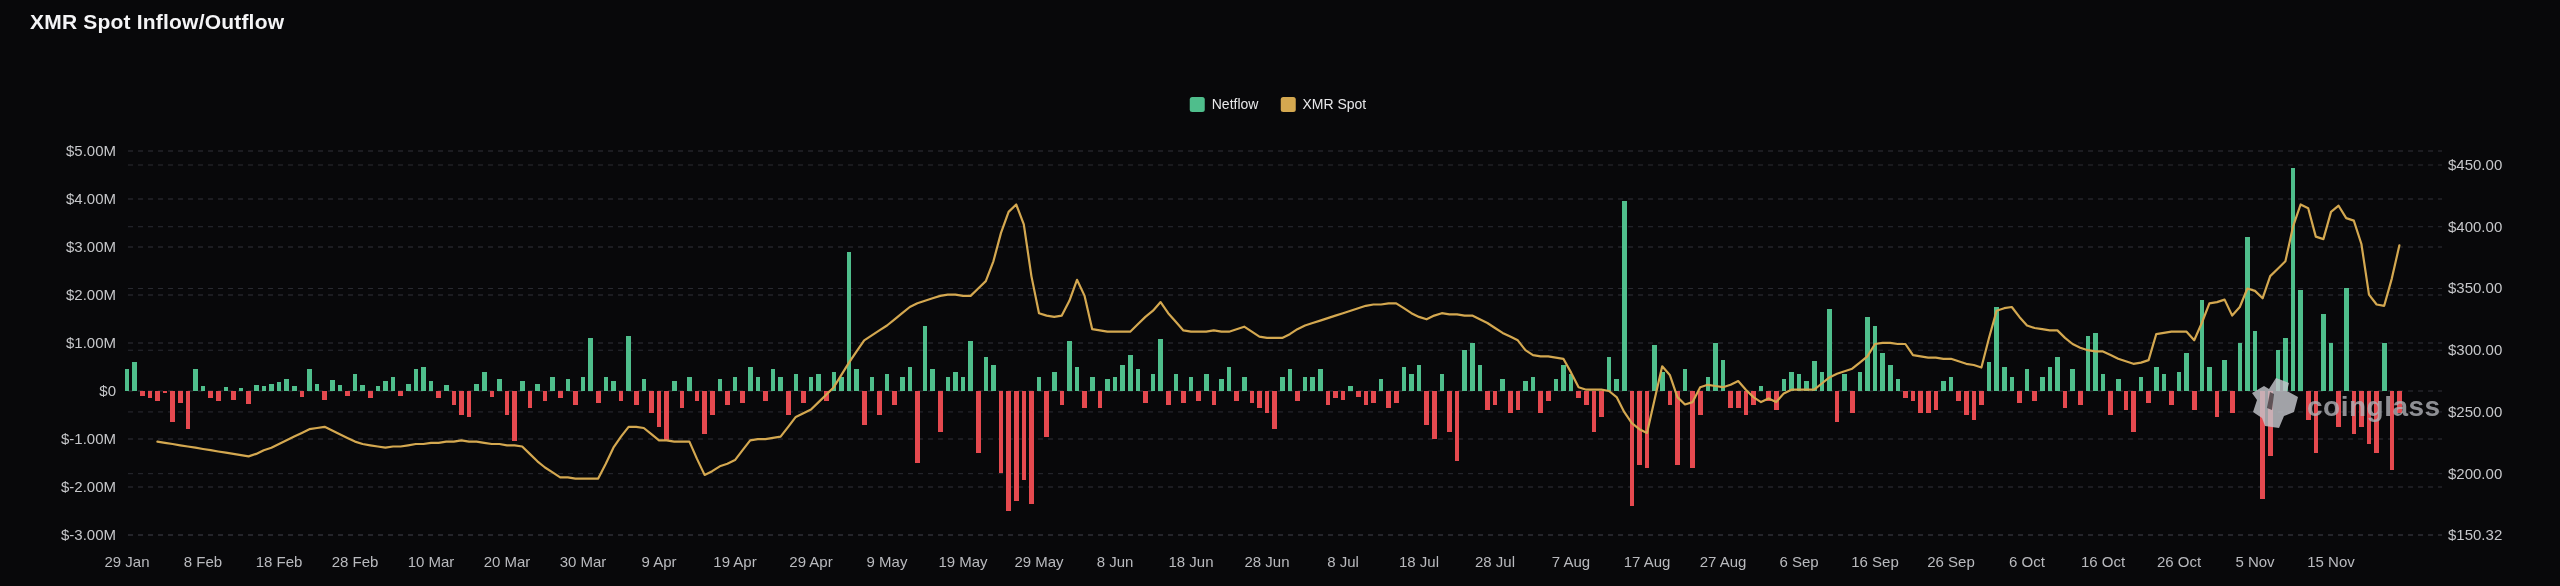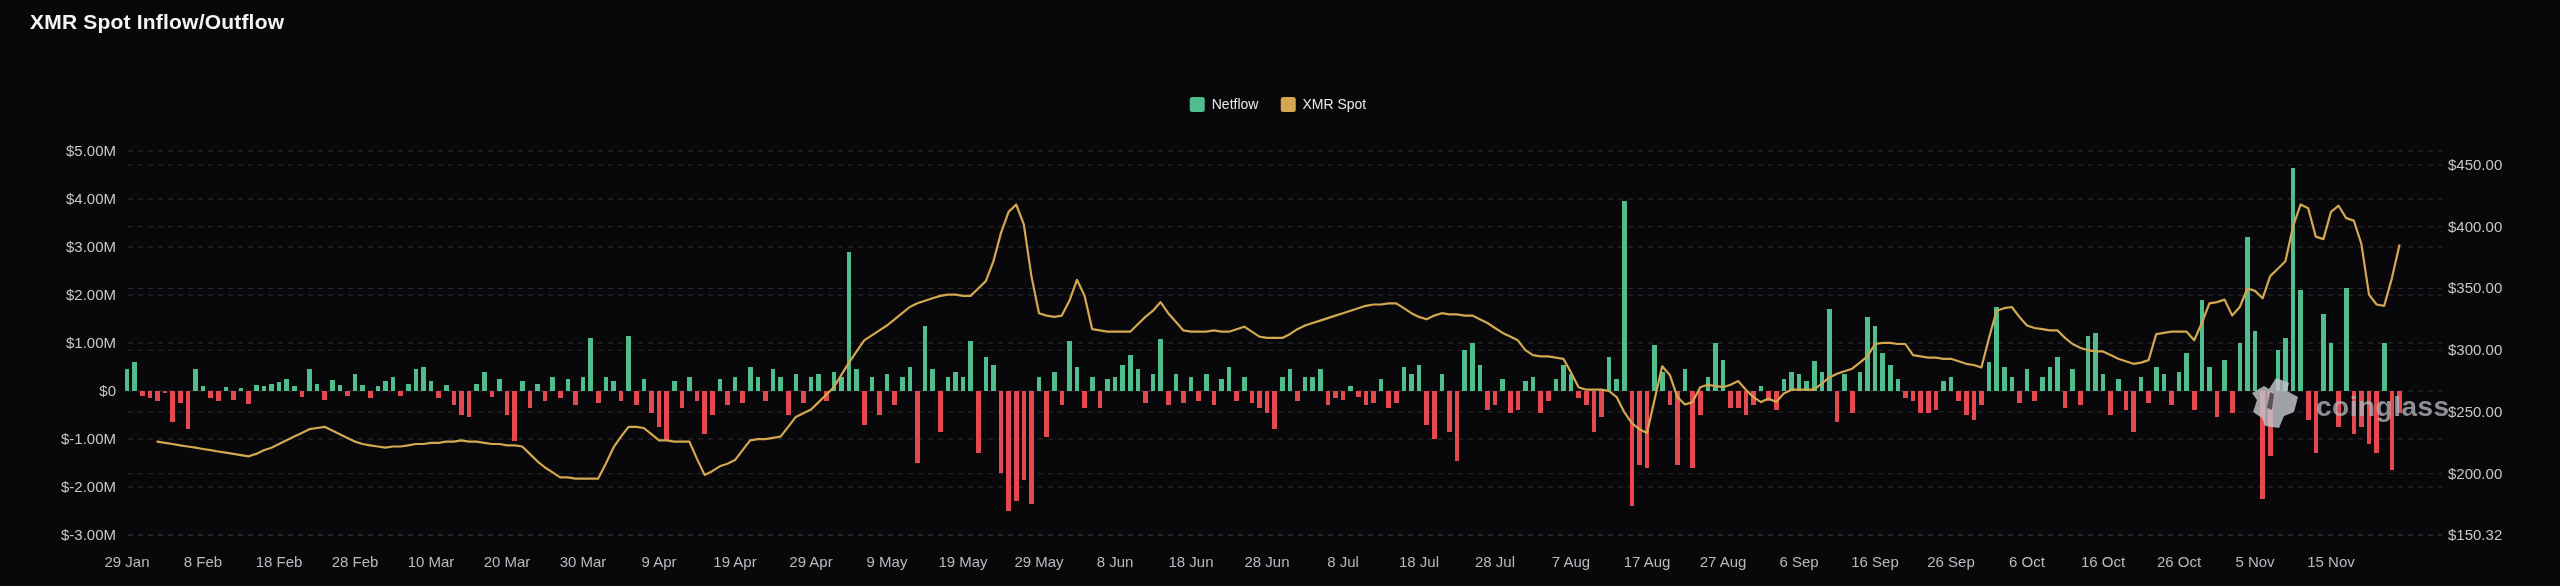--- a/index.html
+++ b/index.html
@@ -6,21 +6,21 @@
   body{width:2560px;height:586px;overflow:hidden;font-family:"Liberation Sans",sans-serif;-webkit-font-smoothing:antialiased;}
   #app{position:relative;width:2560px;height:418px;background:#08080a;padding-left:11px;}
   .page-title{position:absolute;left:30px;top:10px;font-size:21px;font-weight:700;color:#f4f4f6;letter-spacing:.2px;}
   .controls{position:absolute;right:0;top:0;height:70px;}
   .legend{position:absolute;top:96px;left:1278px;transform:translateX(-50%);display:flex;gap:22px;align-items:center;}
   .legend-item{display:flex;align-items:center;gap:7px;}
   .legend-swatch{width:15px;height:15px;border-radius:2.5px;}
   .legend-label{font-size:14px;color:#e8e8ea;}
   #chart{position:absolute;left:0;top:0;}
   #chart text{font-family:"Liberation Sans",sans-serif;}
-  .watermark{position:absolute;left:2248px;top:376px;display:flex;align-items:center;gap:12px;pointer-events:none;text-align:right;}
+  .watermark{position:absolute;left:2248px;top:376px;display:flex;align-items:center;gap:3px;pointer-events:none;text-align:right;}
   .watermark-text{font-size:28px;font-weight:700;color:rgba(176,178,183,0.8);letter-spacing:.5px;}
 </style>
 </head>
 <body>
 
 <div id="app">
 
   <div class="page-title">XMR Spot Inflow/Outflow</div>
 
   <div class="controls">

